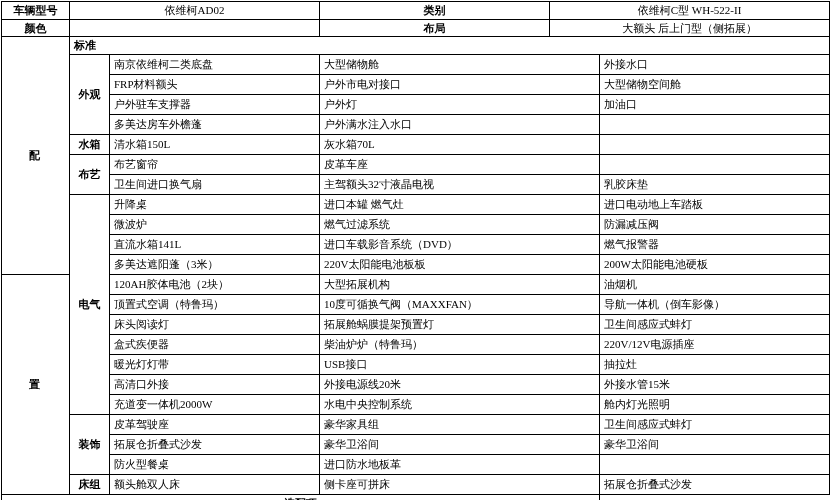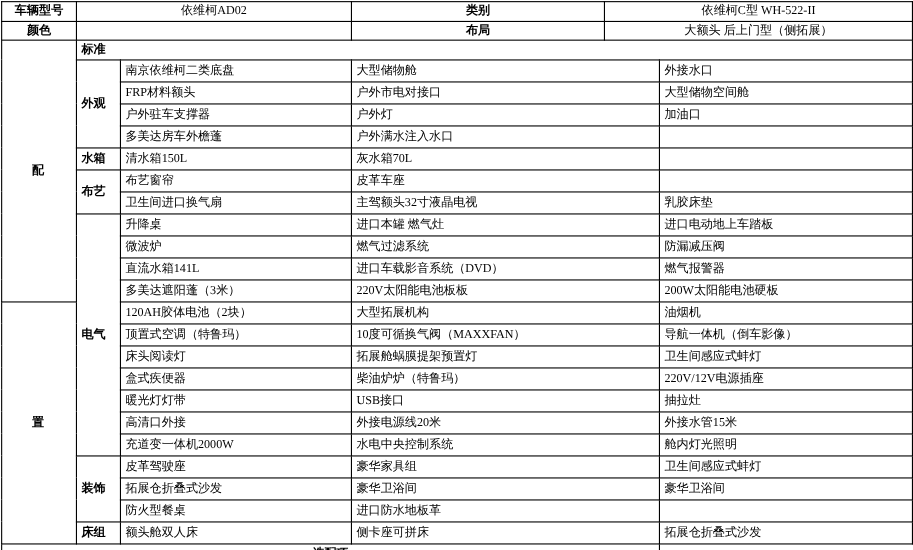--- a/index.html
+++ b/index.html
@@ -48,21 +48,21 @@
     font-size: 13px;
     font-weight: bold;
   }
   .side-big {
     text-align: center;
     font-size: 22px;
     font-weight: bold;
     letter-spacing: 2px;
   }
   .grp {
-    text-align: left;
+    text-align: center;
     font-size: 12px;
     font-weight: bold;
     white-space: nowrap;
   }
   .cell {
     height: 15px;
   }
   .opt-title {
     text-align: center;
     font-size: 13px;

